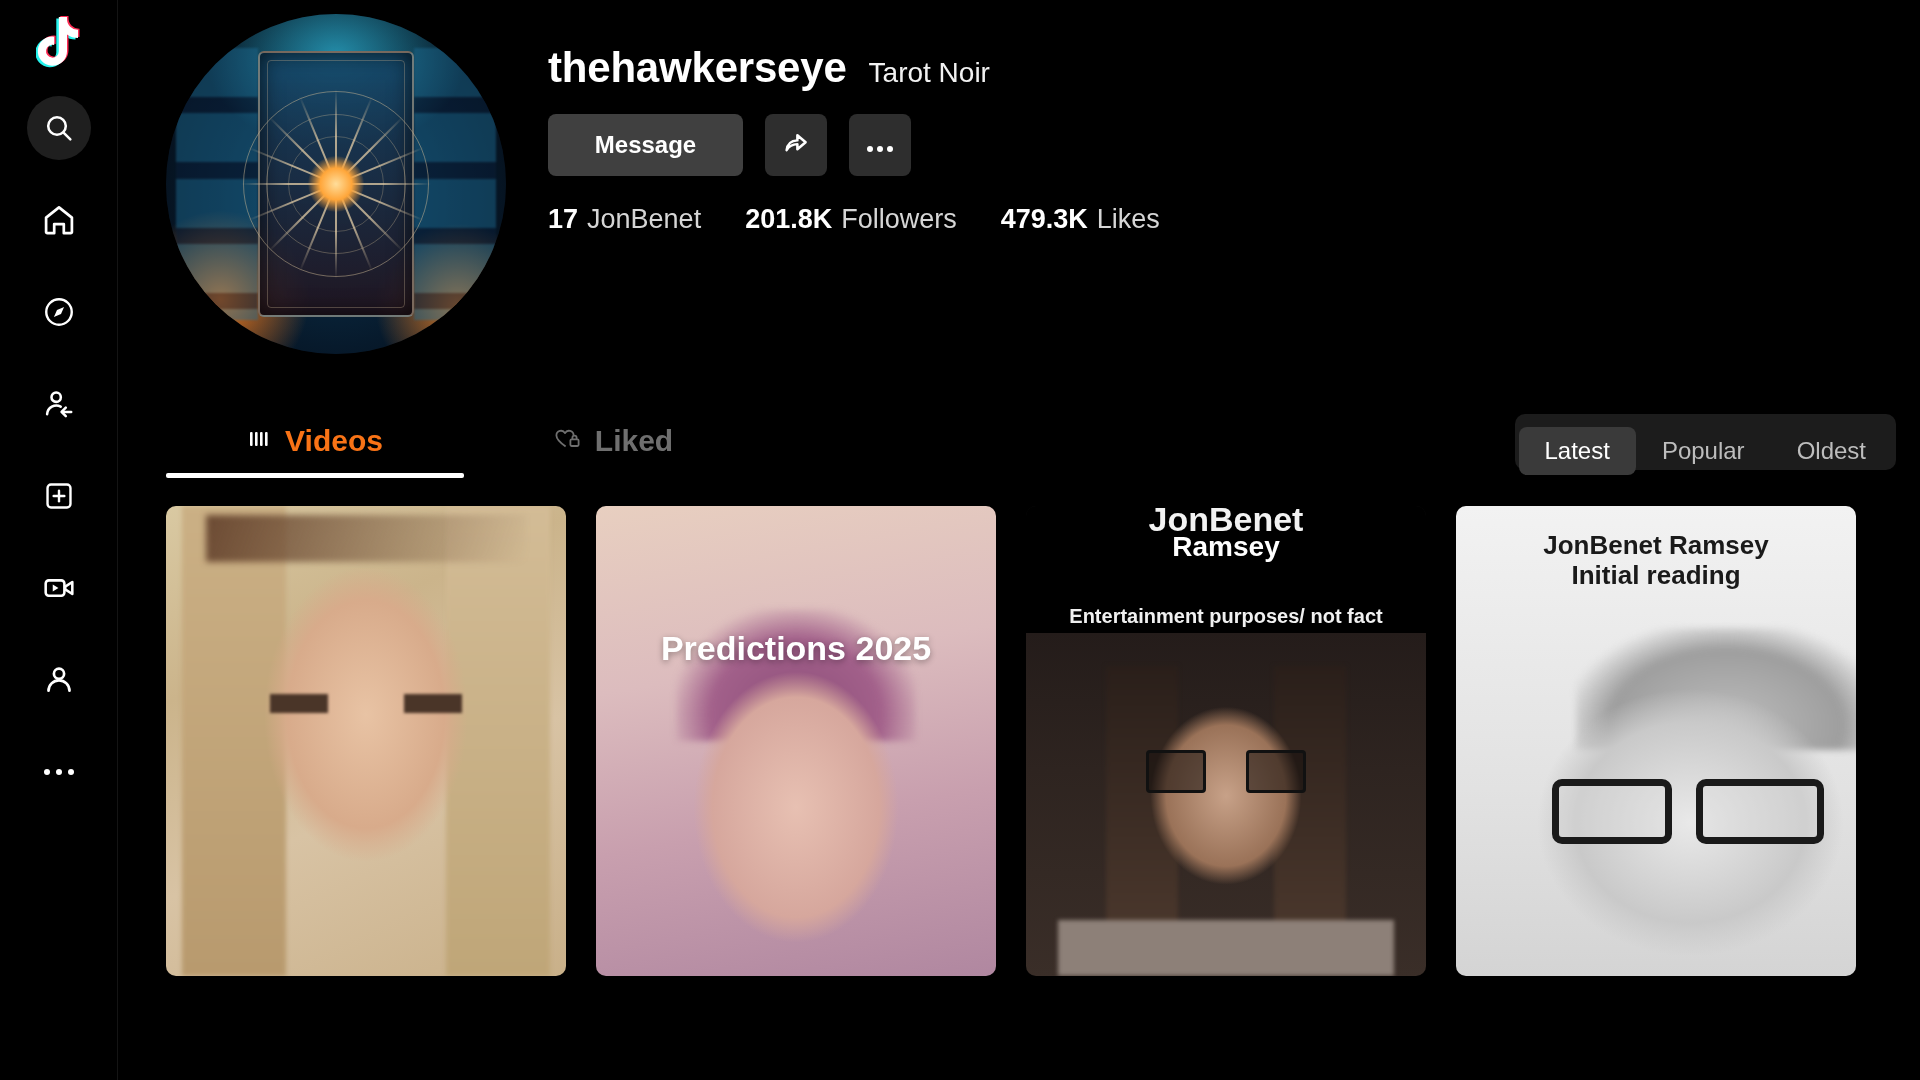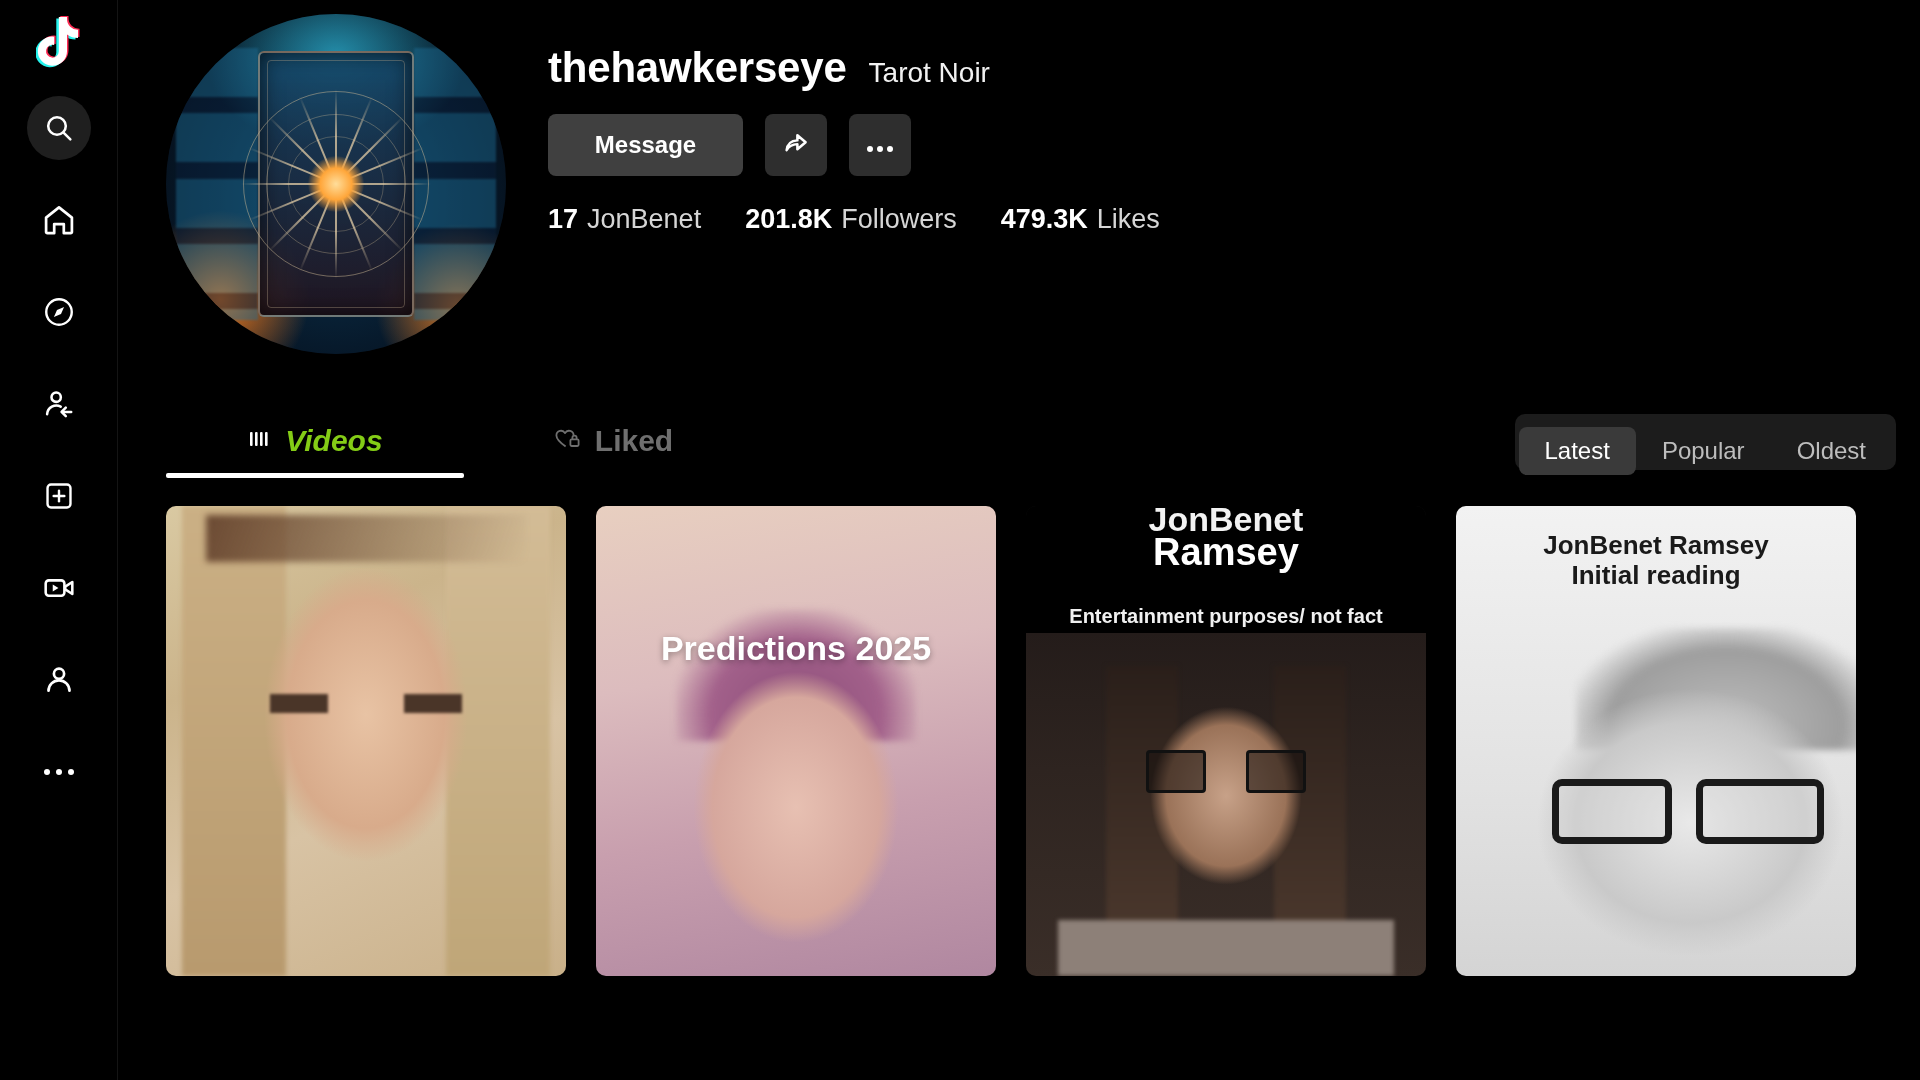--- a/index.html
+++ b/index.html
@@ -113,21 +113,21 @@
   
   .tabs-bar {
     display: flex; align-items: flex-end; justify-content: space-between;
     margin: 50px 24px 0 48px; position: relative;
   }
   .tabs { display: flex; }
   .tab {
     width: 298px; height: 74px; display: flex; align-items: center; justify-content: center;
     gap: 14px; font-size: 30px; font-weight: bold; color: #6f6f6f; position: relative; cursor: pointer;
   }
-  .tab.active { color: #84cc16; font-style: italic; }
+  .tab.active { color: #f97316; }
   .tab.active:after {
     content: ""; position: absolute; left: 0; right: 0; bottom: 0;
     height: 5px; background: #fff; border-radius: 2px;
   }
   .sort-pills {
     display: flex; background: #1c1c1c; border-radius: 10px; padding: 4px; height: 56px; align-items: center;
     margin-bottom: 8px;
   }
   .pill {
     height: 48px; padding: 8px 26px; display: flex; align-items: center; justify-content: center;
@@ -175,21 +175,21 @@
   .v3-glass-l, .v3-glass-r {
       position:absolute; top:52%; width:15%; height:9%; border:3px solid #111; border-radius:4px;
       background: rgba(20,15,12,.55); }
   .v3-glass-l { left:30%; } .v3-glass-r { left:55%; }
   .v3-hair-l { position:absolute; left:20%; top:34%; width:18%; height:56%;
       background: linear-gradient(180deg,#2a1f1a,#4a372c); filter: blur(2px); }
   .v3-hair-r { position:absolute; right:20%; top:34%; width:18%; height:56%;
       background: linear-gradient(180deg,#2a1f1a,#4a372c); filter: blur(2px); }
   .v3-shirt { position:absolute; left:8%; right:8%; bottom:0; height:12%;
       background: #8d8078; filter: blur(2px); }
-  .v3-title { top: 5%; font-size: 38px; color: #fff; }
+  .v3-title { top: 5%; font-size: 28px; color: #fff; }
   .v3-clip { top: -1.5%; font-size: 34px; color: #fff; opacity:.95; }
   .v3-sub { top: 21%; font-size: 20px; color: #f0f0f0; font-weight: bold; }
 
   .v4-bg { position:absolute; inset:0; background: linear-gradient(180deg, #f2f2f2 0%, #e2e2e2 60%, #d4d4d4 100%); }
   .v4-face { position:absolute; left:8%; top:34%; width:92%; height:74%;
       background: radial-gradient(ellipse 52% 48% at 55% 45%, #e9e9e9 0%, #c9c9c9 60%, rgba(170,170,170,0) 80%); }
   .v4-hair { position:absolute; left:30%; top:26%; width:75%; height:26%;
       background: radial-gradient(ellipse at 50% 80%, #bdbdbd 0%, #9e9e9e 55%, rgba(150,150,150,0) 78%); filter: blur(3px); }
   .v4-glass-l, .v4-glass-r {
       position:absolute; top:58%; height:14%; border:7px solid #1a1a1a; border-radius:10px;

